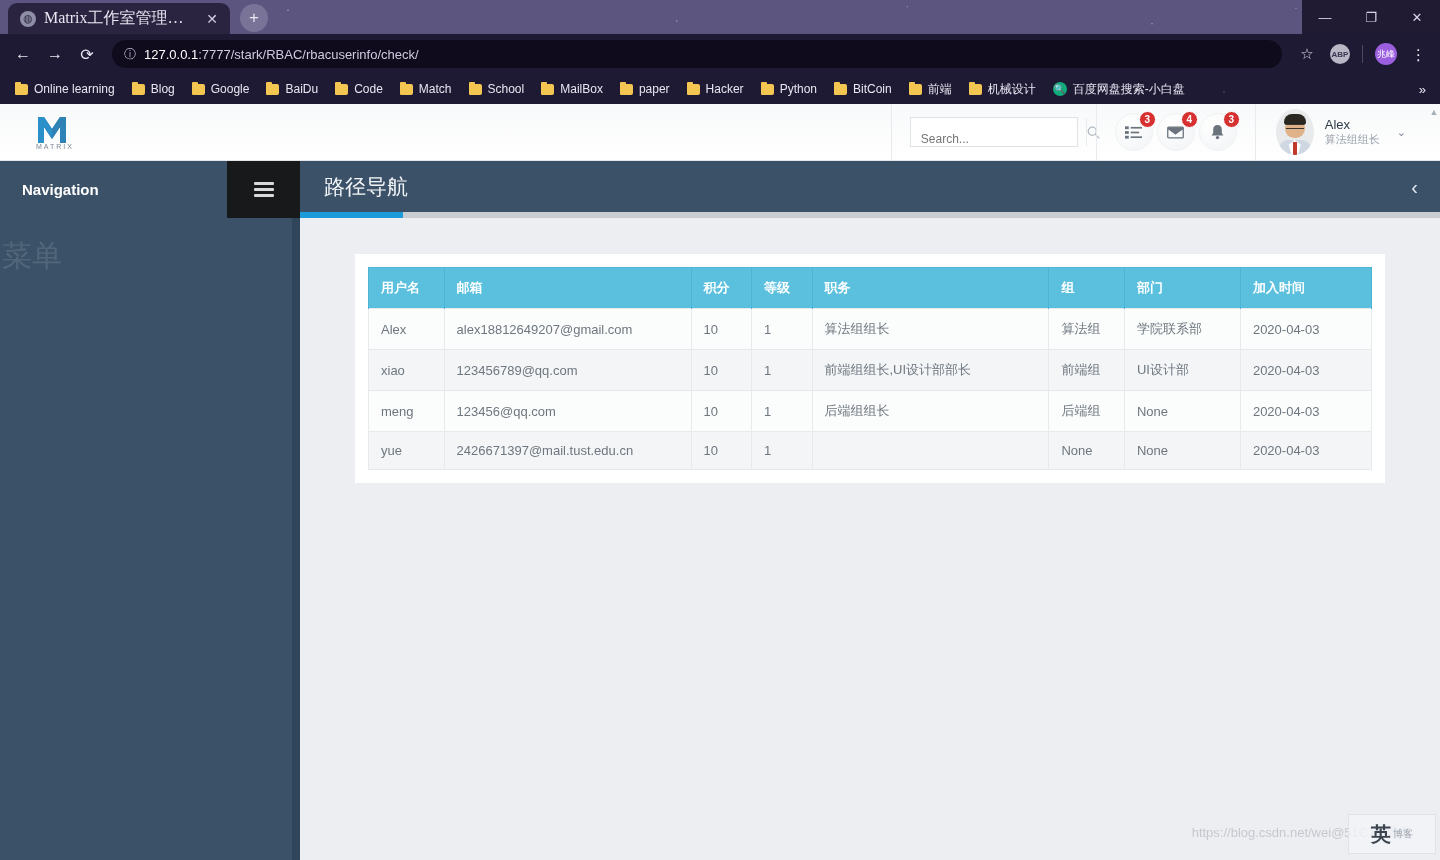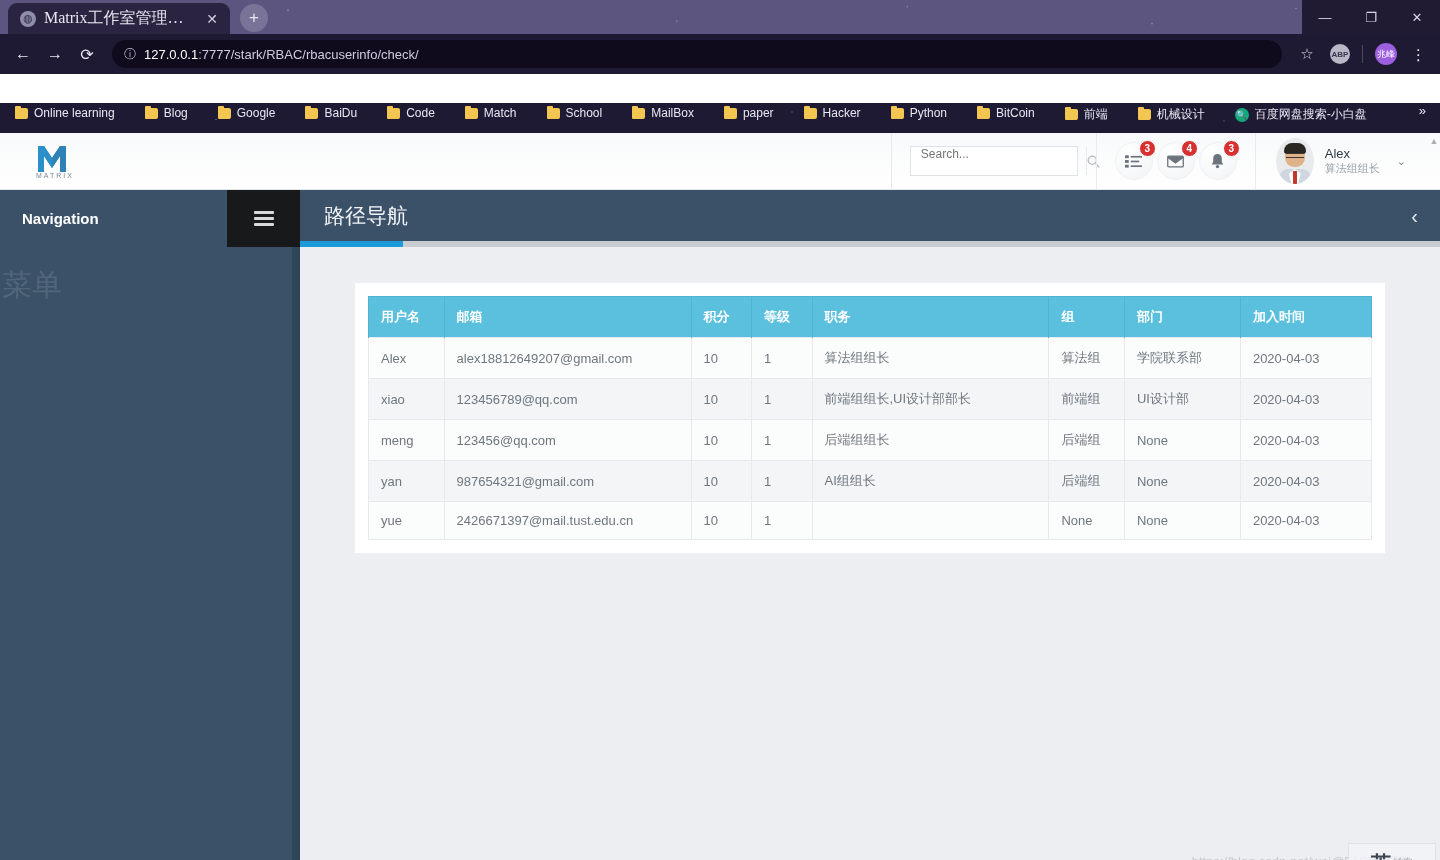--- a/index.html
+++ b/index.html
@@ -78,26 +78,25 @@
   }
   .sep-v { width: 1px; height: 18px; background: #4d4766; margin: 0 4px; }
   .ext-avatar {
     width: 22px; height: 22px; border-radius: 50%; background: #9b5fe0;
     color: #fff; font-size: 9px; display: flex; align-items: center;
     justify-content: center; margin: 0 6px;
   }
   .kebab { color: #e8e6f2; font-size: 15px; padding: 0 6px; letter-spacing: 0; cursor: pointer; line-height: .6; }
 
   .bookmarks {
-    height: 30px; background: #1f1a33; display: flex; align-items: flex-start;
-    padding: 0 8px; gap: 16px; flex: 0 0 30px; overflow: hidden;
+    height: 30px; background: #1f1a33; display: flex; align-items: center;
+    padding: 0 8px; gap: 3px; flex: 0 0 30px; overflow: hidden;
     background-image: radial-gradient(circle at 15% 55%, rgba(255,255,255,.25) 0.5px, transparent 1px),
                       radial-gradient(circle at 55% 30%, rgba(255,255,255,.2) 0.5px, transparent 1px),
                       radial-gradient(circle at 85% 60%, rgba(255,255,255,.2) 0.5px, transparent 1px);
-    margin-top: 29px;
   }
   .bm { display: flex; align-items: center; gap: 6px; padding: 3px 7px; border-radius: 4px; cursor: pointer; white-space: nowrap; }
   .bm-folder {
     width: 13px; height: 11px; background: #f3c651; border-radius: 1px 2px 2px 1px; flex: 0 0 13px;
     position: relative;
   }
   .bm-folder::after { content:""; position:absolute; left:0; top:-2px; width:6px; height:3px; background:#f3c651; border-radius:1px 1px 0 0; }
   .bm-green {
     width: 14px; height: 14px; border-radius: 50%; background: #0fab7c; flex: 0 0 14px;
     display: flex; align-items: center; justify-content: center; color: #fff; font-size: 9px;
@@ -114,21 +113,21 @@
     border-bottom: 1px solid #e3e6ea; display: flex; align-items: center;
     position: relative;
   }
   .brand { width: 300px; display: flex; align-items: center; padding-left: 36px; }
   .logo-m { display: block; }
   .logo-text { font-size: 7px; letter-spacing: 2px; color: #7a8794; margin-top: -2px; text-align: center; }
   .header-right { margin-left: auto; display: flex; align-items: stretch; height: 57px; }
   .hdr-cell { display: flex; align-items: center; padding: 0 18px; border-left: 1px solid #e8eaed; }
   .search-box {
     width: 168px; height: 30px; border: 1px solid #dfe3e8; background: #fff;
-    display: flex; align-items: flex-start;
+    display: flex; align-items: flex-end;
   }
   .search-box input {
     flex: 1; border: 0; outline: 0; padding: 0 10px; font-size: 12px;
     color: #9aa2ab; font-family: inherit; background: transparent;
   }
   .search-btn {
     width: 34px; height: 28px; border-left: 1px solid #e7eaee; color: #b4bcc4;
     display: flex; align-items: center; justify-content: center; font-size: 13px; cursor: pointer;
   }
   .icon-group { display: flex; align-items: center; gap: 4px; }
@@ -479,30 +478,20 @@
                   <td>meng</td>
                   <td>123456@qq.com</td>
                   <td>10</td>
                   <td>1</td>
                   <td>后端组组长</td>
                   <td>后端组</td>
                   <td>None</td>
                   <td>2020-04-03</td>
                 </tr>
                 <tr>
-                  <td>yan</td>
-                  <td>987654321@gmail.com</td>
-                  <td>10</td>
-                  <td>1</td>
-                  <td>AI组组长</td>
-                  <td>后端组</td>
-                  <td>None</td>
-                  <td>2020-04-03</td>
-                </tr>
-                <tr>
                   <td>yue</td>
                   <td>2426671397@mail.tust.edu.cn</td>
                   <td>10</td>
                   <td>1</td>
                   <td></td>
                   <td>None</td>
                   <td>None</td>
                   <td>2020-04-03</td>
                 </tr>
               </tbody>

